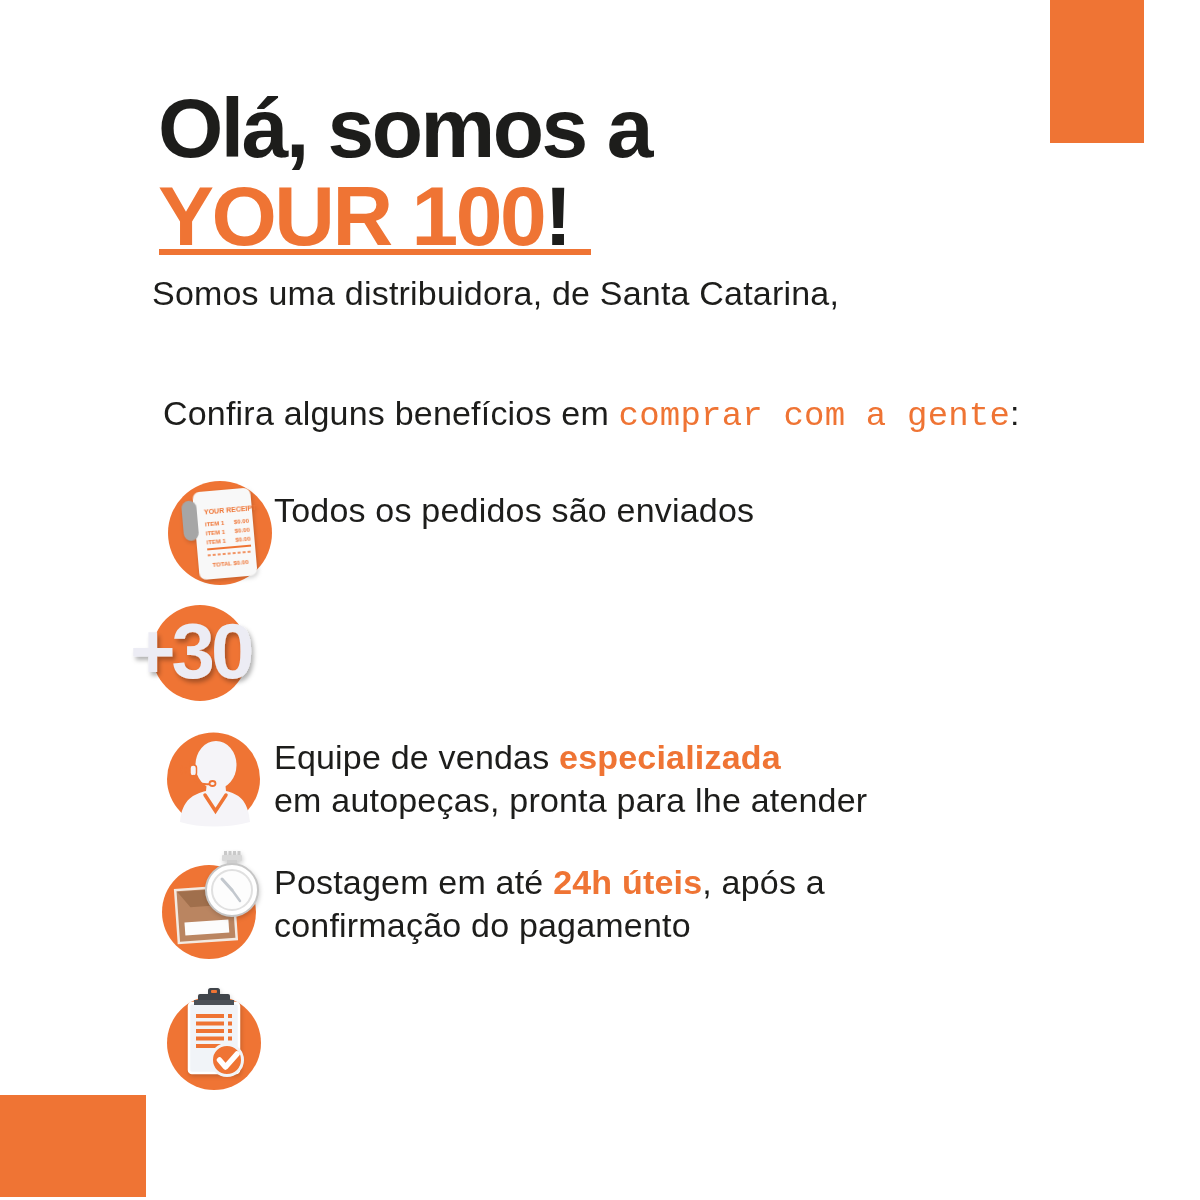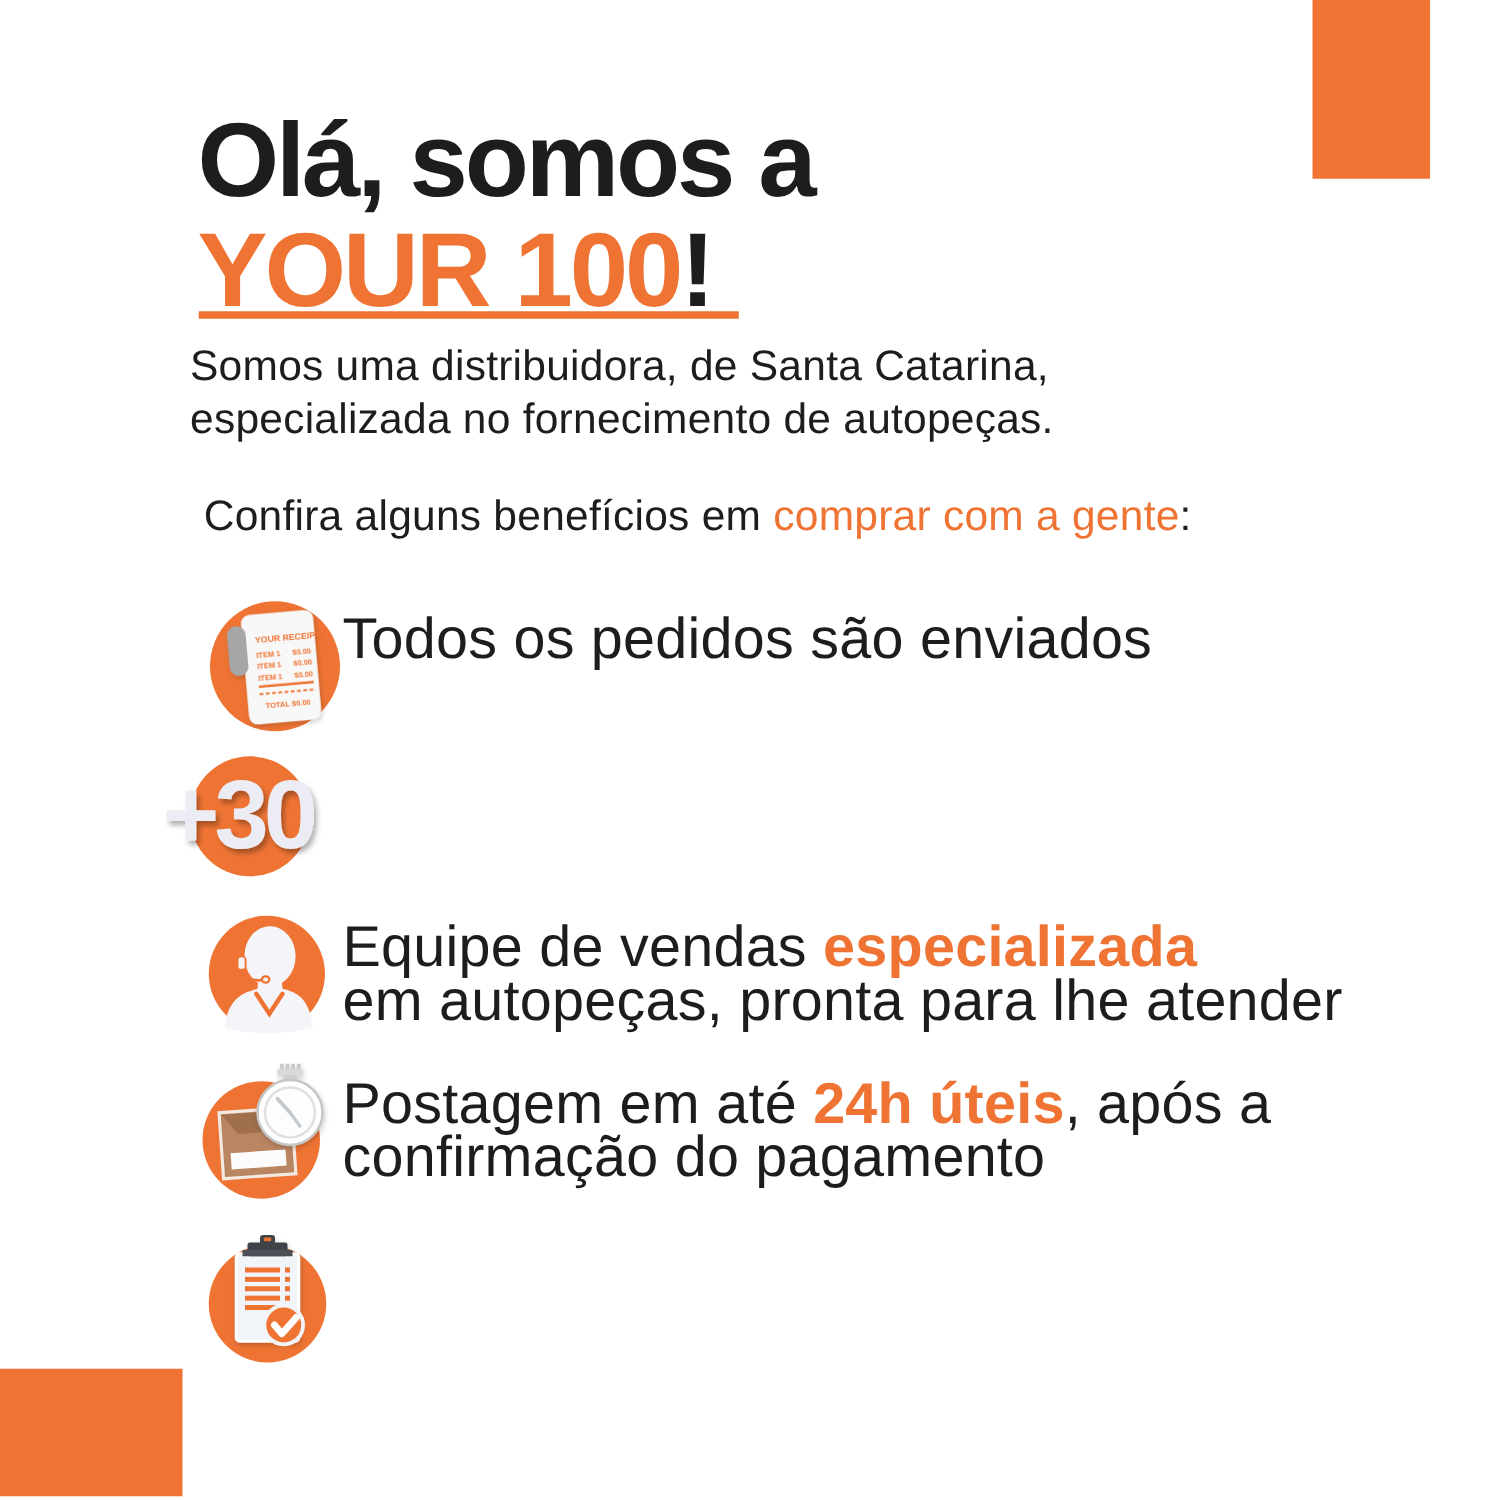--- a/index.html
+++ b/index.html
@@ -12,25 +12,25 @@
   .title{position:absolute;left:158px;top:84px;margin:0;font-size:84px;line-height:88px;
          font-weight:800;letter-spacing:-2.5px;color:#1D1D1B;}
   .brand{color:#EF7434;}
   .excl{color:#1D1D1B;}
   .brand-underline{position:absolute;left:159px;top:249px;width:432px;height:6px;background:#EF7434;}
 
   .intro{position:absolute;left:152px;top:272px;margin:0;font-size:34px;line-height:42px;
          font-weight:400;letter-spacing:.2px;}
   .confira{position:absolute;left:163px;top:392px;margin:0;font-size:34px;line-height:42px;
          font-weight:400;letter-spacing:.2px;}
-  .hl-n{color:#EF7434;font-weight:400;}
+  .hl-n{color:#EF7434;font-weight:400;font-family:Liberation Mono, monospace;}
   .seg{white-space:pre-wrap;}
   .hl{color:#EF7434;font-weight:700;}
 
-  .btext{position:absolute;left:274px;font-size:46px;line-height:43px;letter-spacing:.2px;}
+  .btext{position:absolute;left:274px;font-size:34px;line-height:43px;letter-spacing:.2px;}
   .t0{top:489px}.t1{top:610px}.t2{top:736px}.t3{top:861px}.t4{top:1021px}
 
   .bicon{position:absolute;}
   .i0{left:163px;top:477px;width:110px;height:114px;}
   .i1{left:128px;top:597px;width:132px;height:112px;}
   .i2{left:166px;top:729px;width:95px;height:101px;}
   .i3{left:157px;top:843px;width:110px;height:118px;}
   .i4{left:162px;top:981px;width:104px;height:114px;}
   .bicon svg{display:block;width:100%;height:100%;overflow:visible;}
   svg text{font-family:"Liberation Sans",sans-serif;}
@@ -46,21 +46,20 @@
   <div class="sq bl"></div>
 
   <h1 class="title">
     <div>Olá, somos a</div>
     <div><span class="brand">YOUR 100</span><span class="excl">!</span></div>
   </h1>
   <div class="brand-underline"></div>
 
   <p class="intro">
     <span class="seg">Somos uma distribuidora, de Santa Catarina,</span><br>
-    <span class="seg">especializada no fornecimento de autopeças.</span>
   </p>
 
   <p class="confira"><span class="seg">Confira alguns benefícios em </span><span class="seg hl-n">comprar com a gente</span><span class="seg">:</span></p>
 
   <div class="bicon i0">
     <svg viewBox="0 0 110 114">
       <circle cx="57" cy="56" r="52" fill="#EF7434"></circle>
       <g transform="rotate(-5 60 58)" class="soft">
         <rect x="33" y="13" width="58" height="88" rx="7" fill="#F8F8F8"></rect>
         <rect x="21" y="21" width="15" height="40" rx="7.5" fill="#A6A6A6"></rect>

